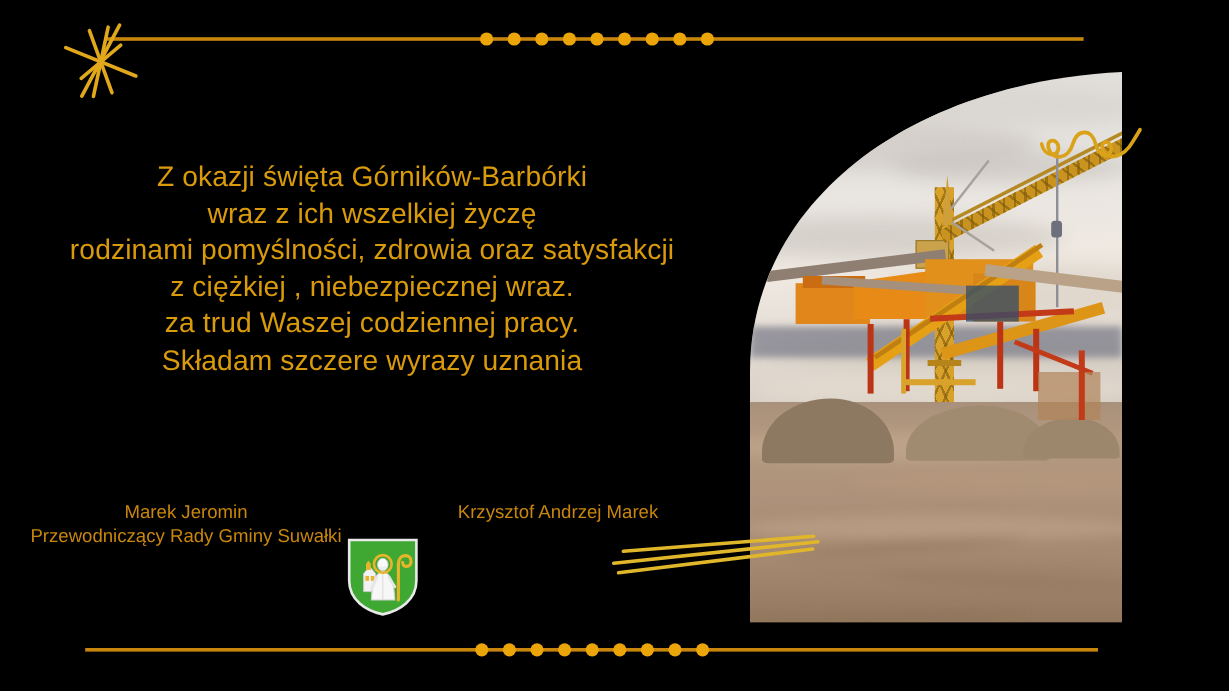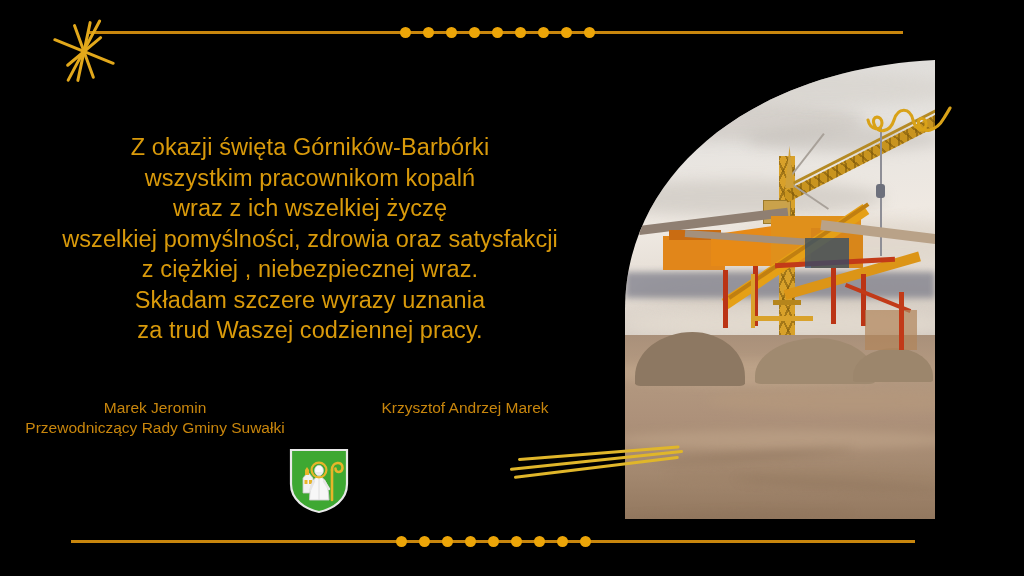--- a/index.html
+++ b/index.html
@@ -21,21 +21,21 @@
   #starburst i{position:absolute;left:50%;top:50%;display:block;background:#E2A81B;border-radius:2px;transform-origin:center center;}
 
   
   #message{position:absolute;left:10px;top:132px;width:600px;text-align:center;
            color:#D99A0B;font-size:23.5px;line-height:30.5px;letter-spacing:.1px;}
   #message div{white-space:nowrap;}
 
   
   #signatures{position:absolute;left:0px;top:398px;width:620px;display:flex;}
   .sig{flex:1;text-align:center;color:#C8860D;font-size:15.5px;line-height:20px;}
-  .sig .nm{display:block;}
+  .sig .nm{display:block;margin-top:20px;}
   .sig .ttl{display:block;}
 
   
   #coat{position:absolute;left:289px;top:448px;width:60px;height:66px;}
   
   #photo-wrap{position:absolute;left:625px;top:60px;width:310px;height:459px;overflow:hidden;}
   #photo-mask{position:absolute;inset:0;overflow:hidden;
      -webkit-clip-path:path("M 310 0 L 310 459 L 0 459 L 0 250 C 0 110 130 9 310 0 Z");
      clip-path:path("M 310 0 L 310 459 L 0 459 L 0 250 C 0 110 130 9 310 0 Z");}
   #photo{position:absolute;inset:0;}
@@ -91,26 +91,25 @@
   <div id="starburst">
       <i style="width: 70px; height: 3.2px; margin-left: -35px; margin-top: -1.6px; transform: rotate(-62deg);"></i>
       <i style="width: 62px; height: 3px; margin-left: -31px; margin-top: -1.5px; transform: rotate(-78deg);"></i>
       <i style="width: 66px; height: 3px; margin-left: -33px; margin-top: -1.5px; transform: rotate(22deg);"></i>
       <i style="width: 58px; height: 2.8px; margin-left: -29px; margin-top: -1.4px; transform: rotate(70deg);"></i>
       <i style="width: 46px; height: 2.6px; margin-left: -23px; margin-top: -1.3px; transform: rotate(-40deg);"></i>
     </div>
 
   <div id="message">
     <div>Z okazji święta Górników-Barbórki</div>
-    <div>wszystkim pracownikom kopalń</div>
     <div>wraz z ich wszelkiej życzę</div>
-    <div>wszelkiej pomyślności, zdrowia oraz satysfakcji</div>
+    <div>rodzinami pomyślności, zdrowia oraz satysfakcji</div>
     <div>z ciężkiej , niebezpiecznej wraz.</div>
+    <div>za  trud Waszej codziennej pracy.</div>
     <div>Składam szczere wyrazy uznania</div>
-    <div>za  trud Waszej codziennej pracy.</div>
   </div>
 
   <div id="signatures">
     <div class="sig">
       <span class="nm">Marek Jeromin</span>
       <span class="ttl">Przewodniczący Rady Gminy Suwałki</span>
     </div>
     <div class="sig">
       <span class="nm">Krzysztof Andrzej Marek</span>
     </div>

